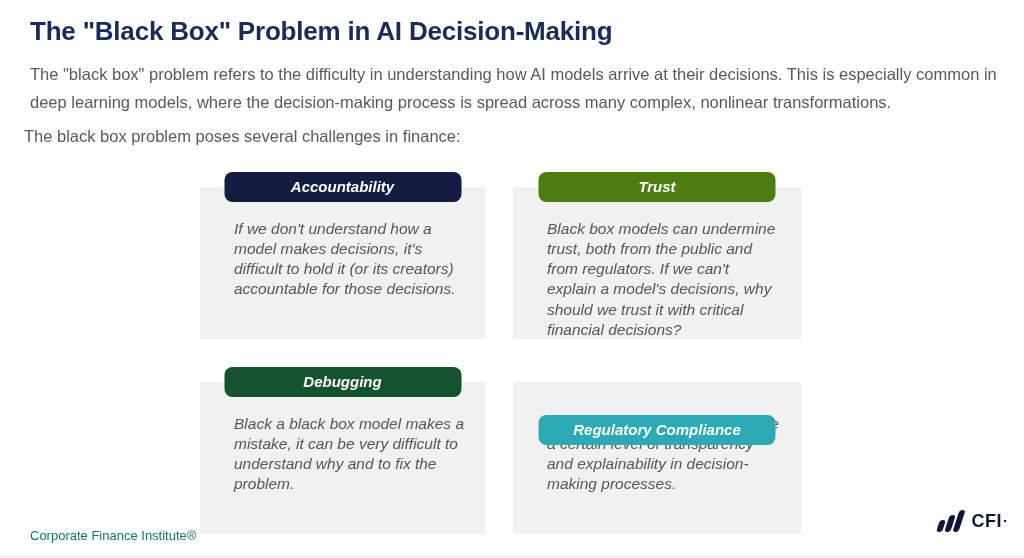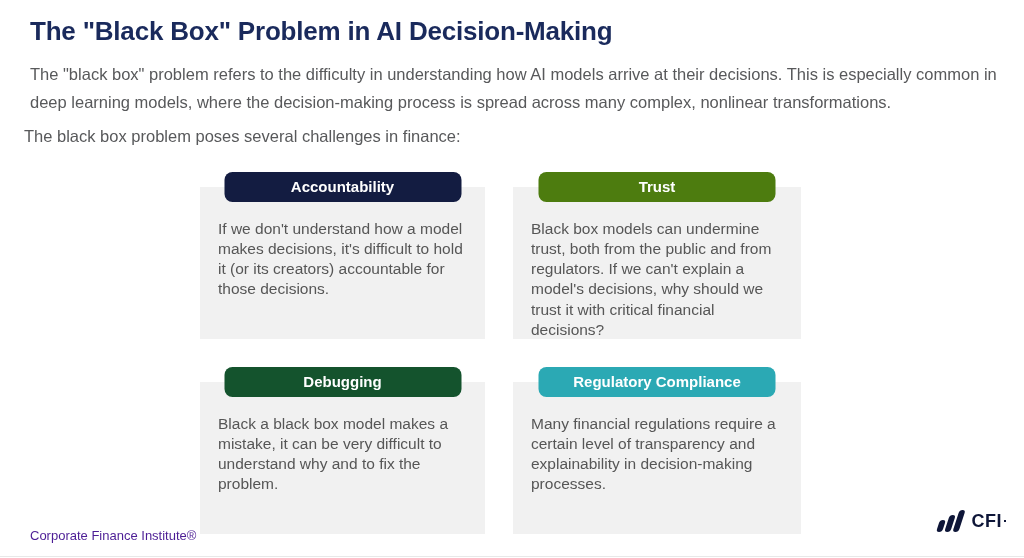--- a/index.html
+++ b/index.html
@@ -22,36 +22,36 @@
   .challenge-line {
     position:absolute; left:24px; top:127px;
     font-size:16.5px; color:#58595b;
   }
   .cards-grid {
     position:absolute; left:200px; top:172px;
     display:grid;
     grid-template-columns:285px 288px;
     column-gap:28px; row-gap:28px;
   }
-  .card { position:relative; padding-top:15px; }
+  .card { position:relative; padding-top:15px;font-style:italic; }
   .card-body {
     background:#f1f1f1;
     height:152px;
-    padding:32px 20px 0 18px;
+    padding:32px 20px 0 34px;
     font-size:15.5px; line-height:1.3; color:#565656;
   }
   .card-pill {
     position:absolute; top:0; left:50%; transform:translateX(-50%);
     width:237px; height:30px; border-radius:8px;
     color:#ffffff; font-size:15px; font-weight:700;
     text-align:center; line-height:30px;
   }
   .footer-brand {
     position:absolute; left:30px; bottom:15px;
-    font-size:13px; color:#4c1d95;
+    font-size:13px; color:#0f766e;
   }
   .logo {
     position:absolute; right:18px; bottom:26px;
     display:flex; align-items:center;
   }
   .logo-bars { display:flex; align-items:flex-end; margin-right:7px; }
   .logo-bar {
     display:block; width:6px; background:#0e1638;
     border-radius:3px; transform:skewX(-18deg);
     margin-right:3px;
@@ -91,21 +91,21 @@
     <div class="card-pill" style="background: #4d7c0f;">Trust</div>
     <div class="card-body">Black box models can undermine trust, both from the public and from regulators. If we can't explain a model's decisions, why should we trust it with critical financial decisions?</div>
   </div>
 
   <div class="card">
     <div class="card-pill" style="background: #14532d;">Debugging</div>
     <div class="card-body">Black a black box model makes a mistake, it can be very difficult to understand why and to fix the problem.</div>
   </div>
 
   <div class="card">
-    <div class="card-pill" style="background: rgb(43, 169, 180);">Regulatory Compliance</div>
+    <div class="card-pill" style="background: rgb(43, 169, 180); margin-top: 48px;">Regulatory Compliance</div>
     <div class="card-body">Many financial regulations require a certain level of transparency and explainability in decision-making processes.</div>
   </div>
 
 </div>
 
 <div class="footer-brand">Corporate Finance Institute®</div>
 
 <div class="logo">
   <span class="logo-bars">
     <span class="logo-bar b1"></span>

